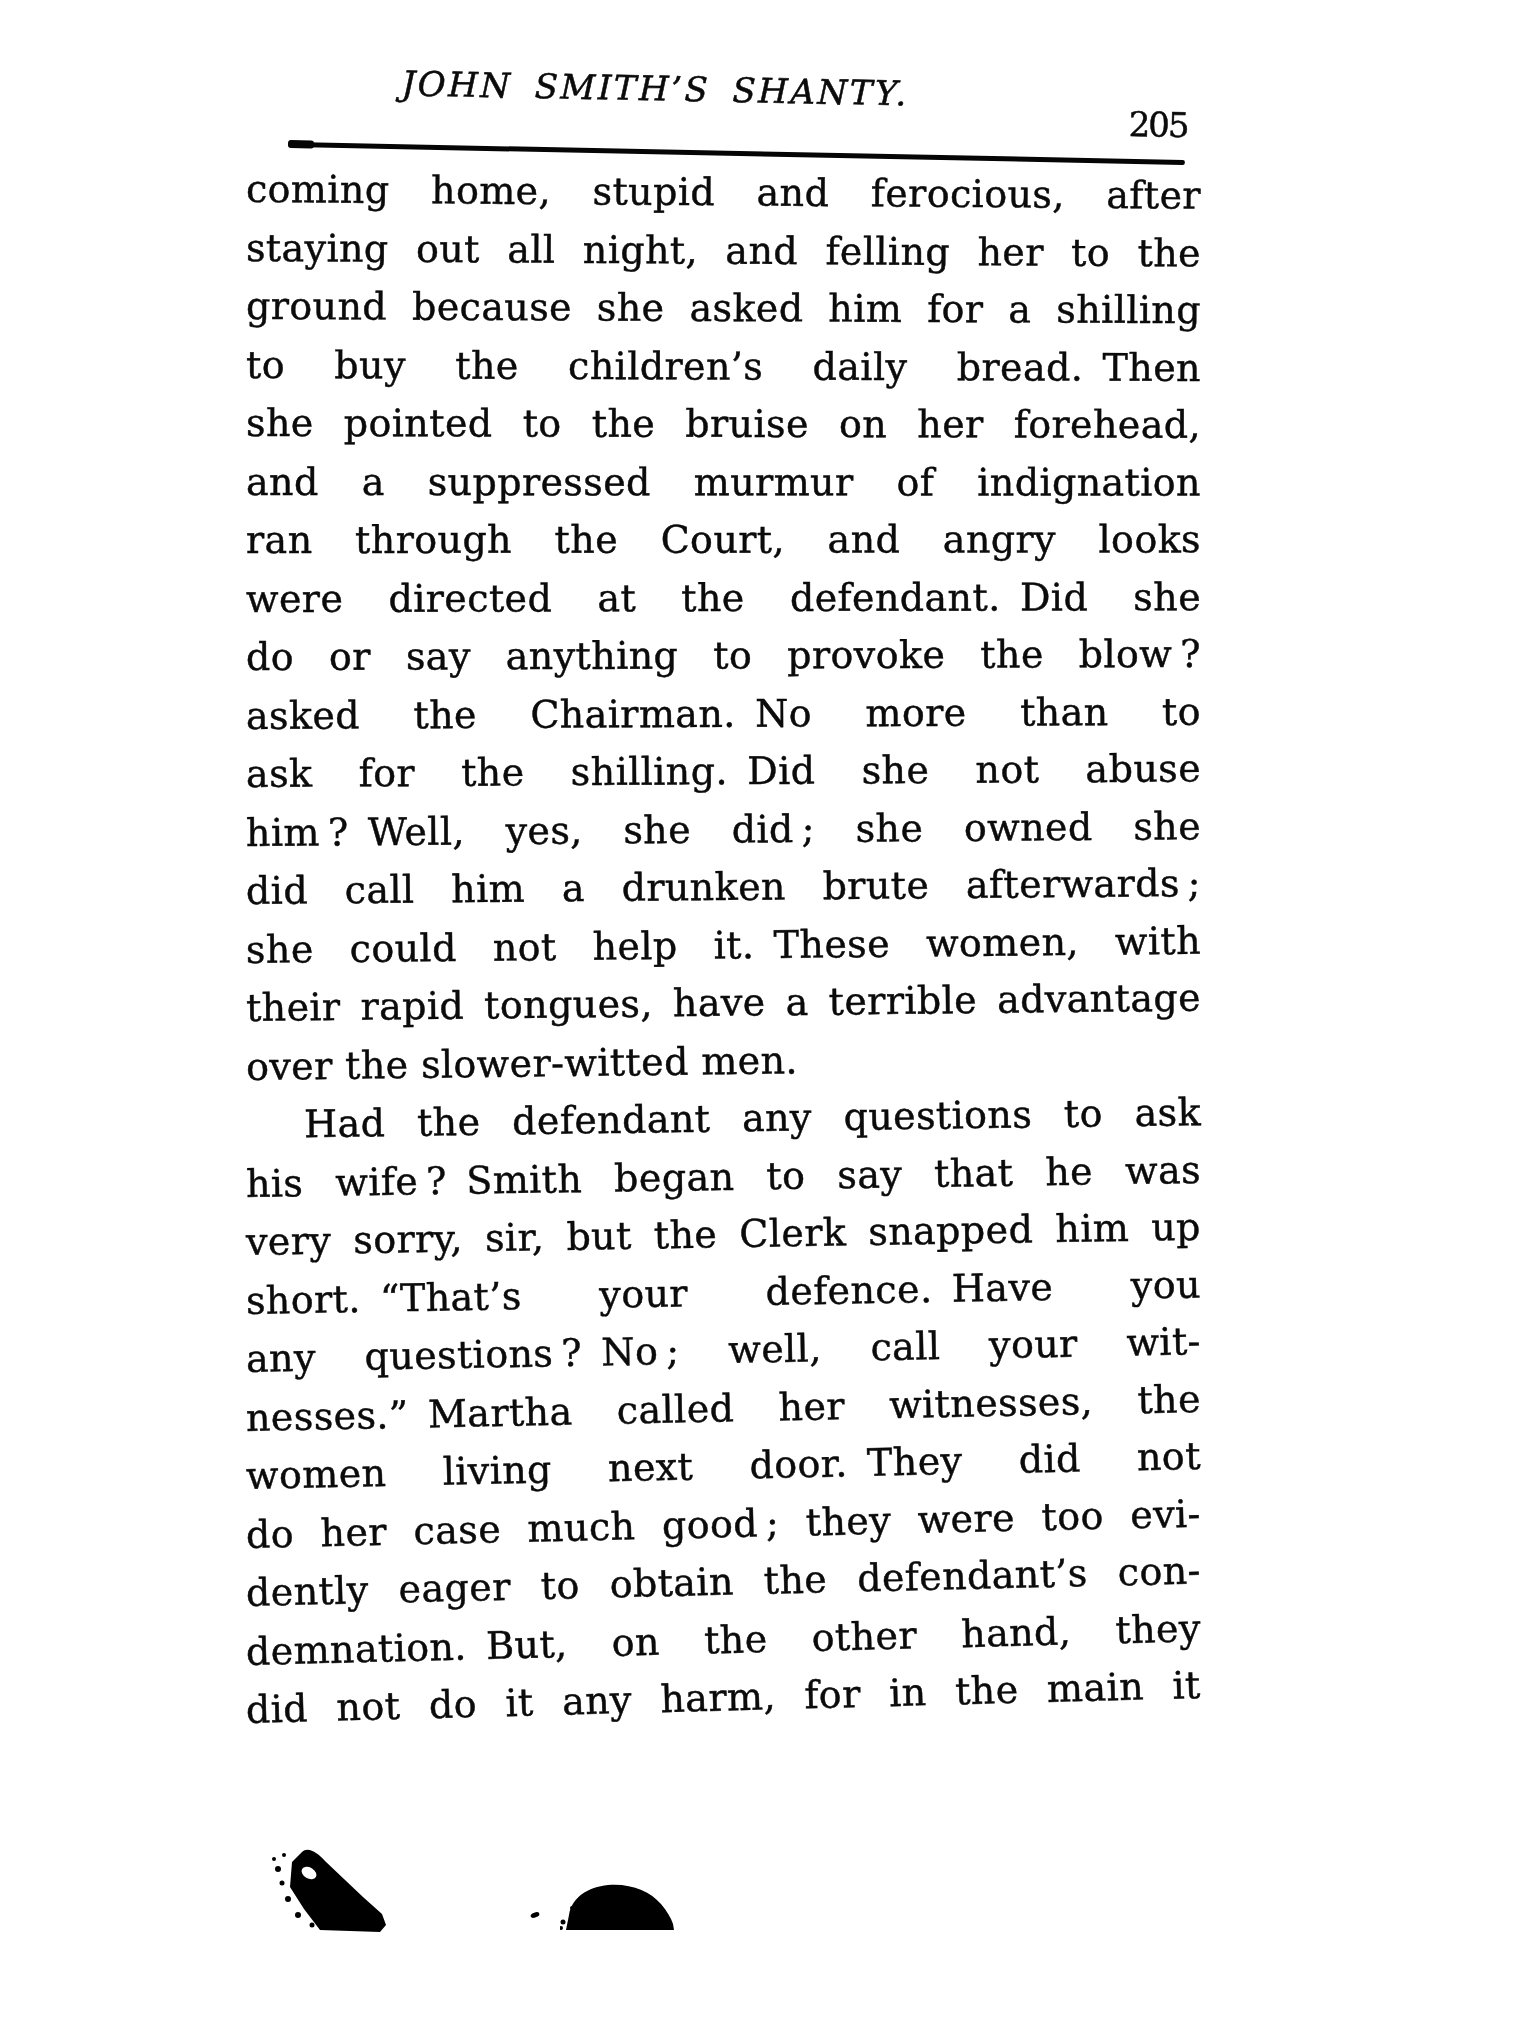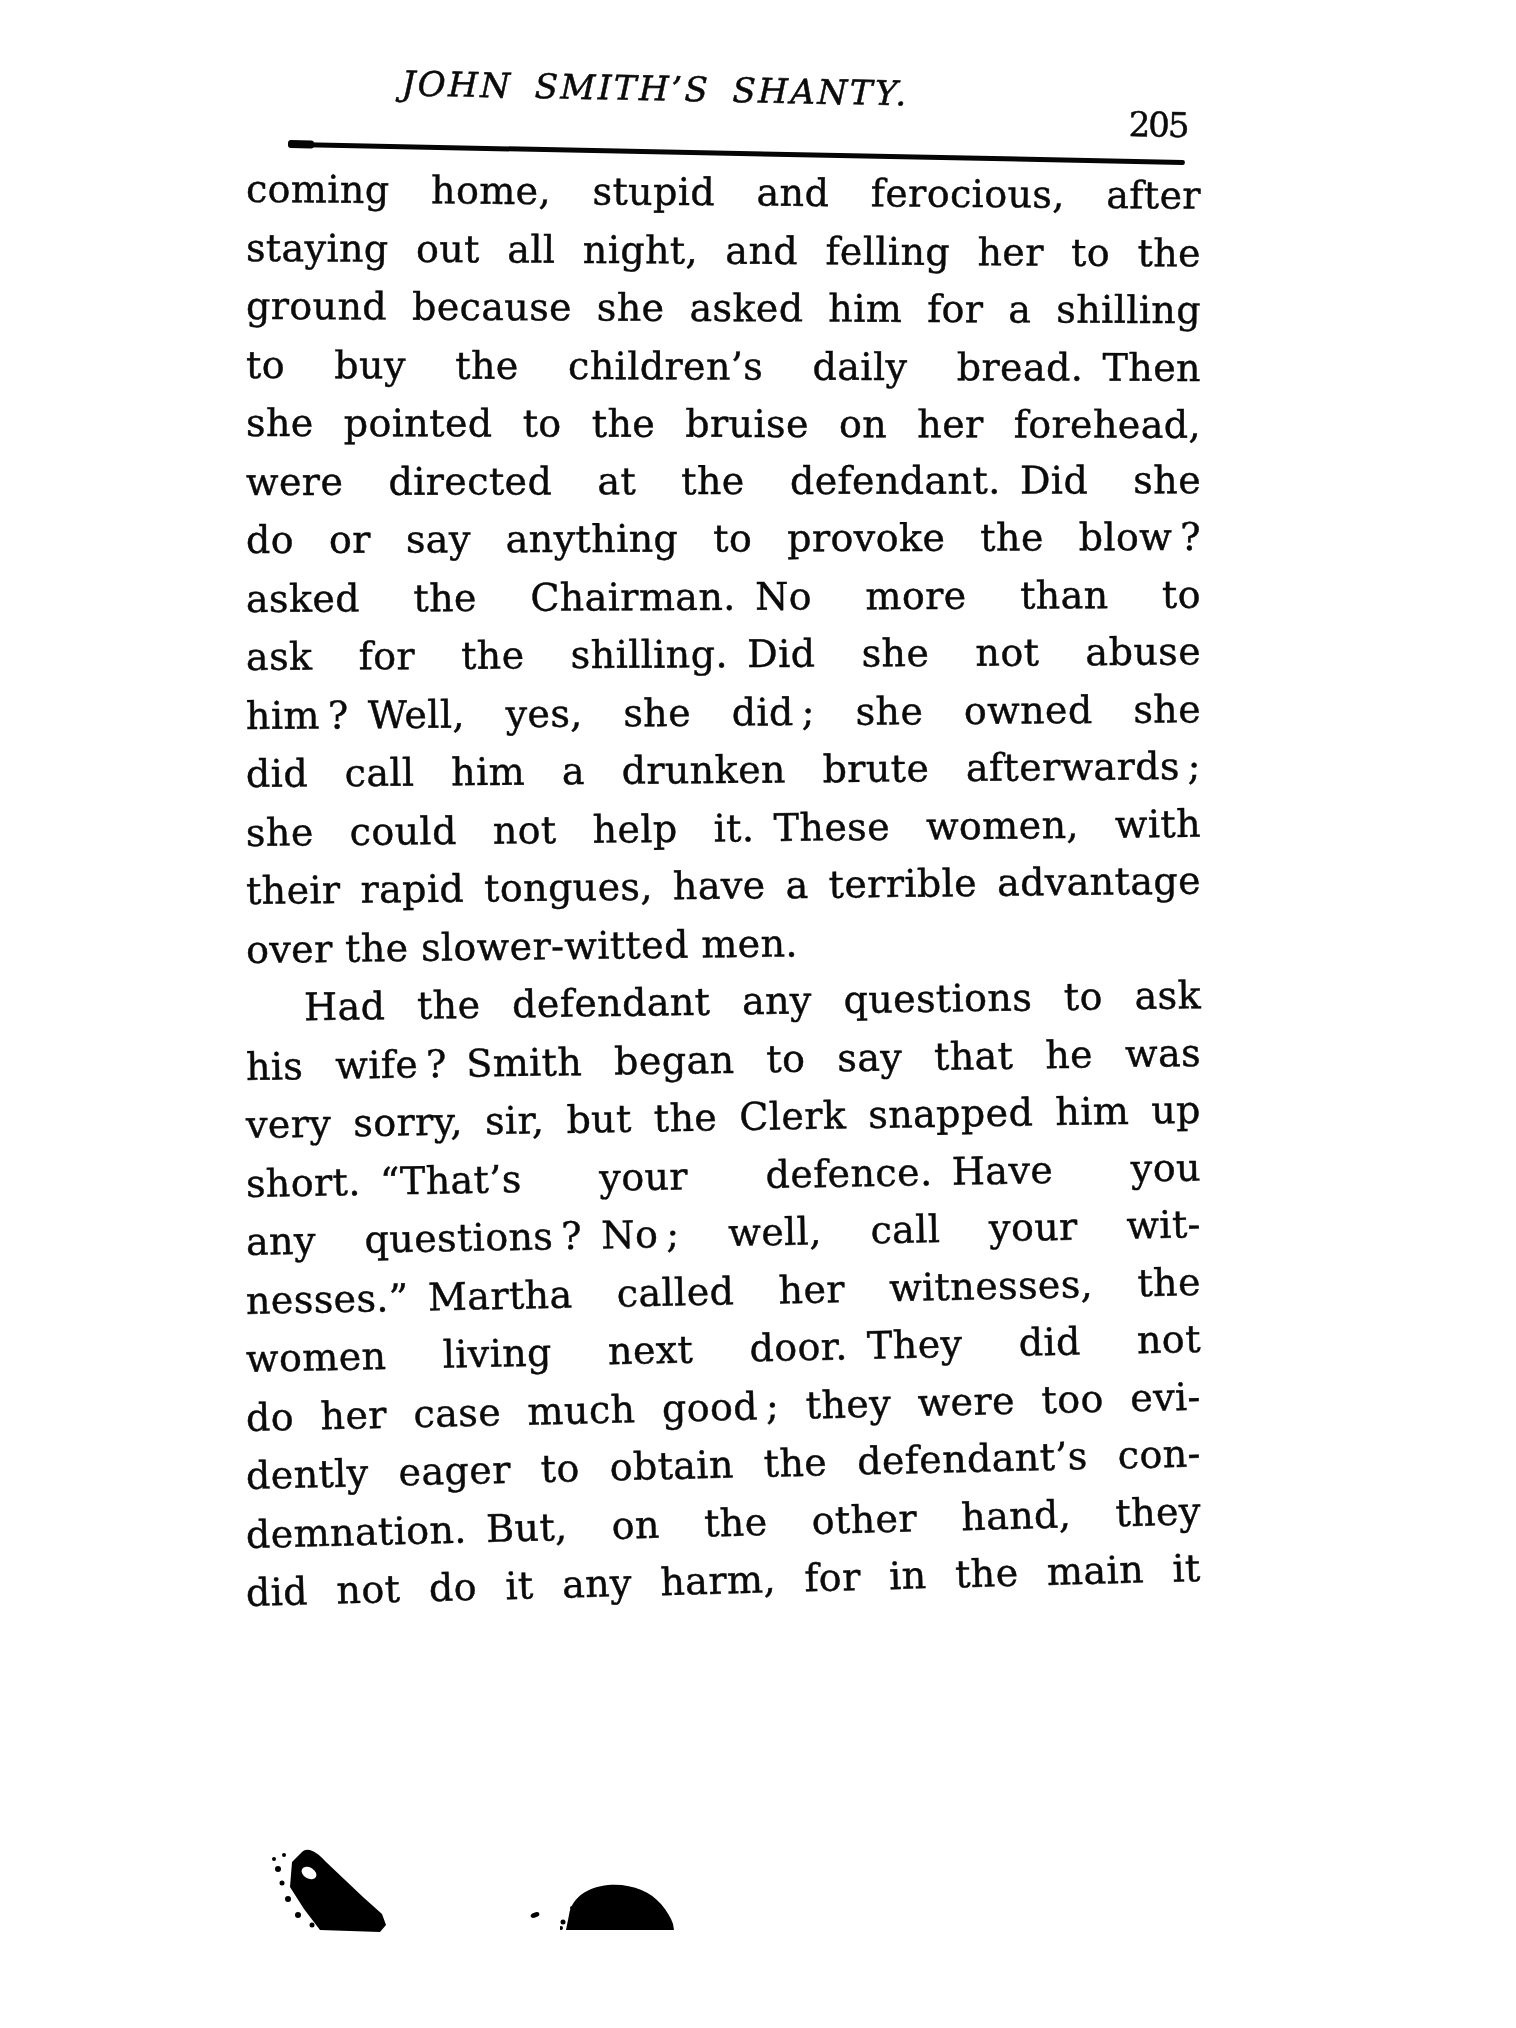--- a/index.html
+++ b/index.html
@@ -99,20 +99,22 @@
 
   <div class="header-rule"></div>
 
   <div class="text-block">
       <div class="paragraph">
         <div class="line" style="transform: rotate(0.4deg);">coming home, stupid and ferocious, after</div>
         <div class="line" style="transform: rotate(0.327deg);">staying out all night, and felling her to the</div>
         <div class="line" style="transform: rotate(0.254deg);">ground because she asked him for a shilling</div>
         <div class="line" style="transform: rotate(0.181deg);">to buy the children’s daily bread. Then</div>
         <div class="line" style="transform: rotate(0.108deg);">she pointed to the bruise on her forehead,</div>
+        <div class="line" style="transform: rotate(0.035deg);">and a suppressed murmur of indignation</div>
+        <div class="line" style="transform: rotate(-0.039deg);">ran through the Court, and angry looks</div>
         <div class="line" style="transform: rotate(-0.112deg);">were directed at the defendant. Did she</div>
         <div class="line" style="transform: rotate(-0.185deg);">do or say anything to provoke the blow ?</div>
         <div class="line" style="transform: rotate(-0.258deg);">asked the Chairman. No more than to</div>
         <div class="line" style="transform: rotate(-0.331deg);">ask for the shilling. Did she not abuse</div>
         <div class="line" style="transform: rotate(-0.404deg);">him ? Well, yes, she did ; she owned she</div>
         <div class="line" style="transform: rotate(-0.477deg);">did call him a drunken brute afterwards ;</div>
         <div class="line" style="transform: rotate(-0.55deg);">she could not help it. These women, with</div>
         <div class="line" style="transform: rotate(-0.623deg);">their rapid tongues, have a terrible advantage</div>
         <div class="line flush" style="transform: rotate(-0.697deg);">over the slower-witted men.</div>
       </div>

